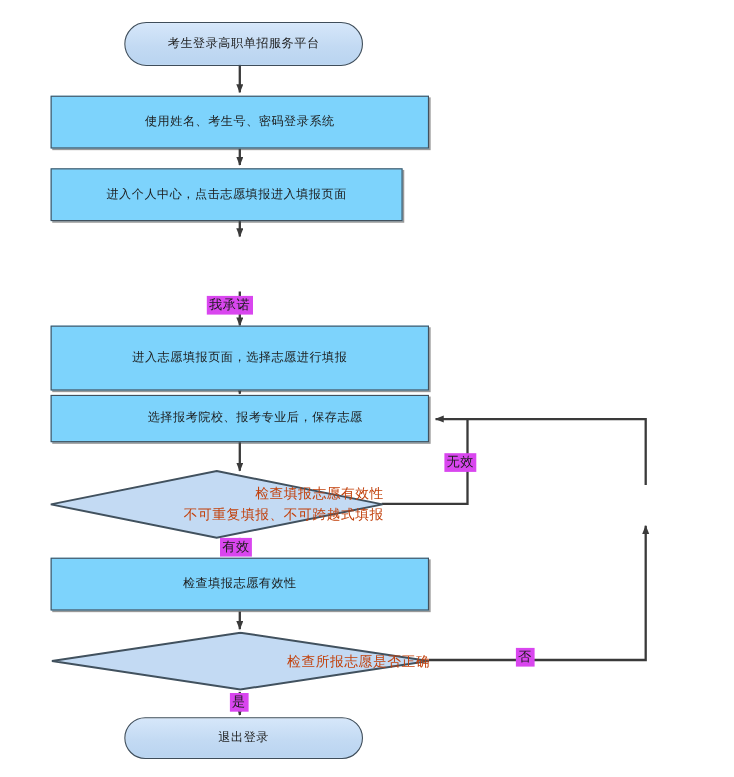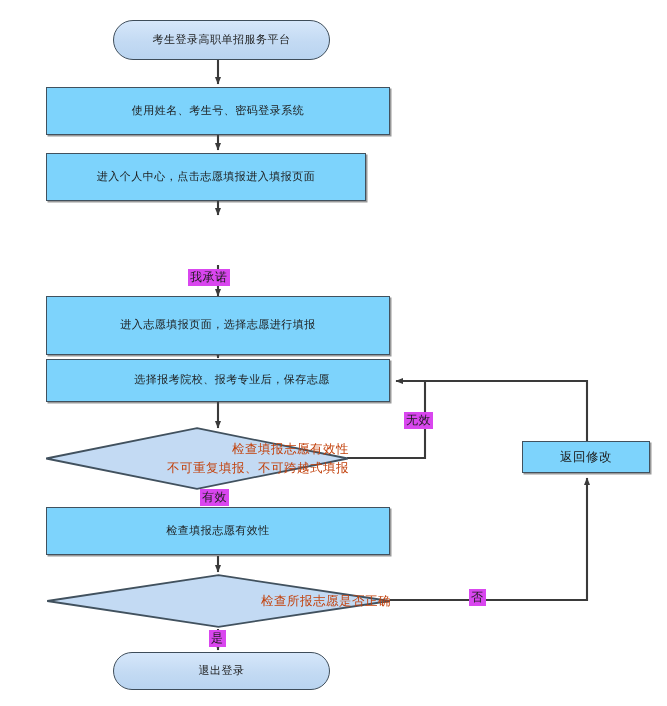--- a/index.html
+++ b/index.html
@@ -96,23 +96,20 @@
     <span>检查填报志愿有效性</span>
   </div>
 
   <svg style="position:absolute;left:46px;top:574px;width:345px;height:54px;" viewBox="0 0 345 54">
     <polygon points="172.5,1.2 343.8,27 172.5,52.8 1.2,27" fill="#c3daf3" stroke="#41515e" stroke-width="1.8"></polygon>
   </svg>
   <div class="diamond-text" style="left:46px;top:574px;width:345px;height:54px;">
     <span>检查所报志愿是否正确</span>
   </div>
 
-  <div class="node process" style="left:522px;top:441px;width:128px;height:32px;font-size:12.5px;">
-    <span>返回修改</span>
-  </div>
 
   <div class="node terminator" style="left:113px;top:652px;width:217px;height:38px;">
     <span>退出登录</span>
   </div>
 
   <div class="edge-label" style="left:188px;top:269px;">我承诺</div>
 
   <div class="edge-label" style="left:404px;top:412px;">无效</div>
 
   <div class="edge-label" style="left:200px;top:489px;">有效</div>

